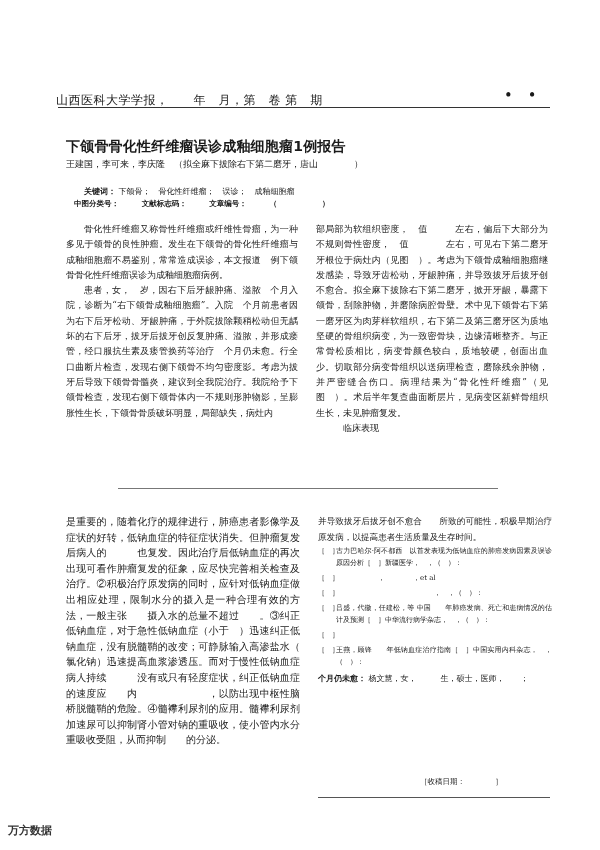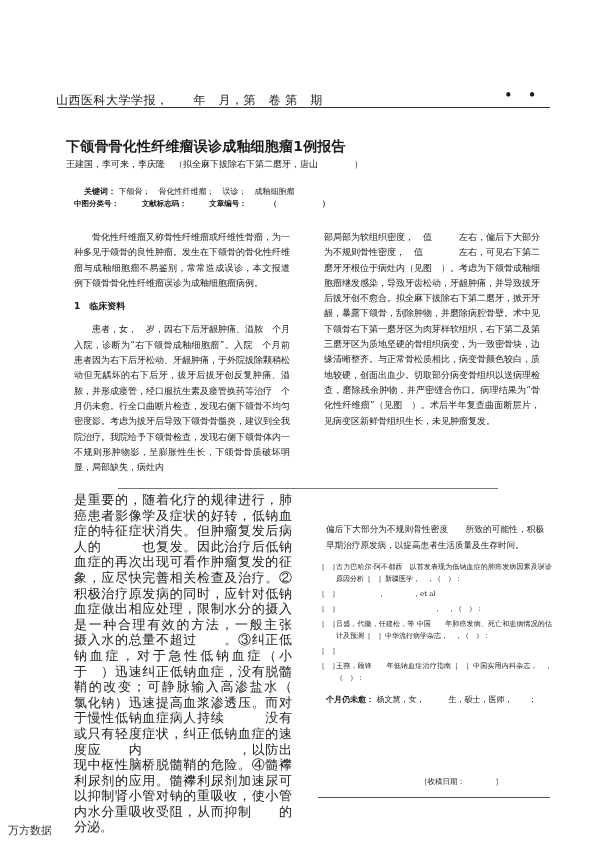--- a/index.html
+++ b/index.html
@@ -11,33 +11,33 @@
   .header-line { left: 56px; top: 92px; width: 490px; font-size: 12px; letter-spacing: 0.5px; }
   .header-dots { right: 58px; top: 88px; font-size: 12px; font-weight: bold; letter-spacing: 6px; }
   .header-rule { left: 58px; top: 107px; width: 492px; height: 1px; background: #333; }
   .title { left: 66px; top: 138px; font-size: 14px; font-weight: bold; font-family: "DejaVu Sans", "Liberation Sans", sans-serif; letter-spacing: 0.2px; }
   .authors { left: 66px; top: 158px; font-size: 9px; }
   .kw { left: 66px; top: 186px; font-size: 8px; }
   .kw b { font-family: "DejaVu Sans", sans-serif; margin-left: 18px; }
   .meta { left: 66px; top: 199px; font-size: 7.5px; font-family: "DejaVu Sans", sans-serif; font-weight: bold; margin-left: 8px; }
   .meta span { margin-right: 20px; }
   .col { font-size: 9px; line-height: 15.3px; text-align: justify; }
-  .col p { margin: 8px; text-indent: 2em; }
+  .col p { margin: 0; text-indent: 2em; }
   .col .h { text-indent: 0; font-weight: bold; font-family: "DejaVu Sans", sans-serif; }
   .col-l1 { left: 66px; top: 222px; width: 232px; }
   .col-r1 { left: 316px; top: 222px; width: 232px; }
   .sep { left: 118px; top: 488px; width: 380px; height: 1px; background: #777; }
-  .col-l2 { left: 66px; top: 484px; width: 234px; font-size: 13px; line-height: 15.6px; }
+  .col-l2 { left: 66px; top: 514px; width: 234px; font-size: 10px; line-height: 15.6px; }
   .col-r2 { left: 318px; top: 514px; width: 234px; font-size: 8.6px; line-height: 15.6px; }
   .refs { font-size: 7px; line-height: 12px; }
   .refs .ref { display: flex; margin-bottom: 3px; }
   .refs .ref .num { width: 18px; flex: none; }
   .received { left: 420px; top: 777px; font-size: 7.5px; }
   .footer-rule { left: 318px; top: 797px; width: 232px; height: 1px; background: #555; }
-  .watermark { left: 8px; top: 823px; font-size: 11px; color: #333; }
+  .watermark { left: 8px; top: 823px; font-size: 11px; color: #333; font-weight: bold; }
 </style>
 </head>
 <body>
 
 <div class="abs header-line">山西医科大学学报，　　年　月，第　卷 第　期</div>
 <div class="abs header-dots">• •</div>
 <div class="abs header-rule"></div>
 
 <div class="abs title">下颌骨骨化性纤维瘤误诊成釉细胞瘤1例报告</div>
 <div class="abs authors">王建国，李可来，李庆隆　（拟全麻下拔除右下第二磨牙，唐山　　　　）</div>
@@ -48,36 +48,36 @@
 </div>
 <div class="abs meta">
   <span>中图分类号：</span>
   <span>文献标志码：</span>
   <span>文章编号：</span>
   <span>（　　　　　　）</span>
 </div>
 
 <div class="abs col col-l1">
   <p>骨化性纤维瘤又称骨性纤维瘤或纤维性骨瘤，为一种多见于颌骨的良性肿瘤。发生在下颌骨的骨化性纤维瘤与成釉细胞瘤不易鉴别，常常造成误诊，本文报道　例下颌骨骨化性纤维瘤误诊为成釉细胞瘤病例。</p>
-  <p class="h">1　临床资料</p>
   <p>患者，女，　岁，因右下后牙龈肿痛、溢脓　个月入院，诊断为“右下颌骨成釉细胞瘤”。入院　个月前患者因为右下后牙松动、牙龈肿痛，于外院拔除颗稍松动但无龋坏的右下后牙，拔牙后拔牙创反复肿痛、溢脓，并形成瘘管，经口服抗生素及瘘管换药等治疗　个月仍未愈。行全口曲断片检查，发现右侧下颌骨不均匀密度影。考虑为拔牙后导致下颌骨骨髓炎，建议到全我院治疗。我院给予下颌骨检查，发现右侧下颌骨体内一不规则形肿物影，呈膨胀性生长，下颌骨骨质破坏明显，局部缺失，病灶内</p>
 </div>
 
 <div class="abs col col-r1">
   <p style="text-indent:0">部局部为软组织密度，　值　　　左右，偏后下大部分为不规则骨性密度，　值　　　　左右，可见右下第二磨牙牙根位于病灶内（见图　）。考虑为下颌骨成釉细胞瘤继发感染，导致牙齿松动，牙龈肿痛，并导致拔牙后拔牙创不愈合。拟全麻下拔除右下第二磨牙，掀开牙龈，暴露下颌骨，刮除肿物，并磨除病腔骨壁。术中见下颌骨右下第一磨牙区为肉芽样软组织，右下第二及第三磨牙区为质地坚硬的骨组织病变，为一致密骨块，边缘清晰整齐。与正常骨松质相比，病变骨颜色较白，质地较硬，创面出血少。切取部分病变骨组织以送病理检查，磨除残余肿物，并严密缝合伤口。病理结果为“骨化性纤维瘤”（见图　）。术后半年复查曲面断层片，见病变区新鲜骨组织生长，未见肿瘤复发。</p>
+  <p>　临床表现</p>
 </div>
 
 <div class="abs sep"></div>
 
 <div class="abs col col-l2">
   <p style="text-indent:0">是重要的，随着化疗的规律进行，肺癌患者影像学及症状的好转，低钠血症的特征症状消失。但肿瘤复发后病人的　　　也复发。因此治疗后低钠血症的再次出现可看作肿瘤复发的征象，应尽快完善相关检查及治疗。②积极治疗原发病的同时，应针对低钠血症做出相应处理，限制水分的摄入是一种合理有效的方法，一般主张　　摄入水的总量不超过　　。③纠正低钠血症，对于急性低钠血症（小于　）迅速纠正低钠血症，没有脱髓鞘的改变；可静脉输入高渗盐水（　氯化钠）迅速提高血浆渗透压。而对于慢性低钠血症病人持续　　　没有或只有轻度症状，纠正低钠血症的速度应　　内　　　　　　　，以防出现中枢性脑桥脱髓鞘的危险。④髓襻利尿剂的应用。髓襻利尿剂加速尿可以抑制肾小管对钠的重吸收，使小管内水分重吸收受阻，从而抑制　　的分泌。</p>
 </div>
 
 <div class="abs col col-r2">
-  <p style="text-indent:0">偏后下大部分为不规则骨性密度　　所致的可能性，积极早期治疗原发病，以提高患者生活质量及生存时间。</p>
+  <p style="text-indent:0">并导致拔牙后拔牙创不愈合　　所致的可能性，积极早期治疗原发病，以提高患者生活质量及生存时间。</p>
   <div class="refs">
     <div class="ref">
         <span class="num">［　］</span>
         <span>古力巴哈尔·阿不都西　以首发表现为低钠血症的肺癌发病因素及误诊原因分析［　］新疆医学，　，（　）：</span>
       </div>
     <div class="ref">
         <span class="num">［　］</span>
         <span>　　　　　　，　　　　，et al</span>
       </div>
     <div class="ref">

